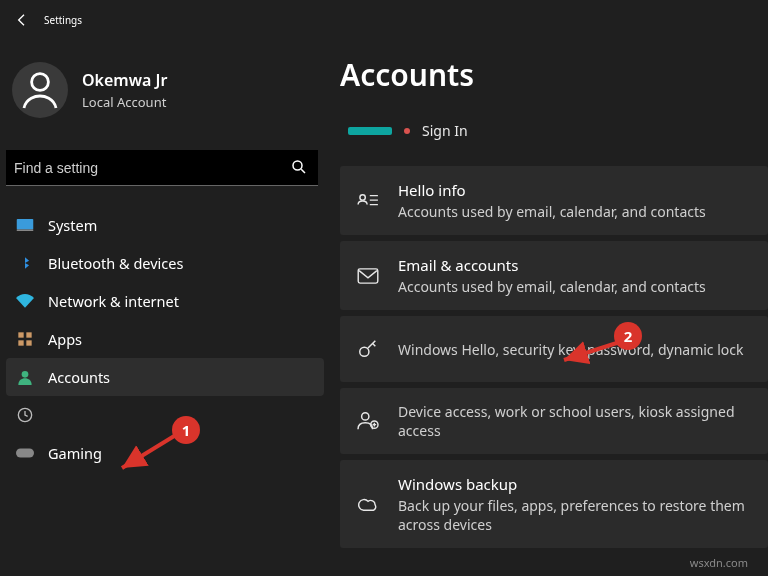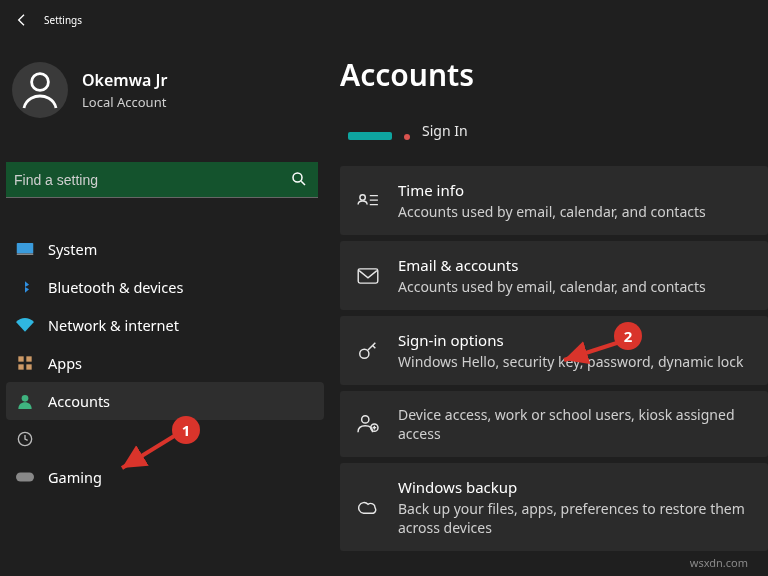--- a/index.html
+++ b/index.html
@@ -6,44 +6,44 @@
   body {
     width: 768px; height: 576px; overflow: hidden;
     background: #1f1f1f; color: #fff;
     font-family: "Segoe UI", system-ui, sans-serif;
     font-size: 14px;
   }
   .topbar { display: flex; align-items: center; height: 40px; padding: 0 8px; }
   .back { width: 28px; height: 28px; display: flex; align-items: center; justify-content: center; cursor: pointer; }
   .app-title { font-size: 10px; margin-left: 8px; }
   .shell { display: flex; height: 536px; }
-  .sidebar { width: 326px; padding: 4px 2px 4px 6px; display: flex; flex-direction: column; gap: 14px; }
+  .sidebar { width: 326px; padding: 4px 2px 4px 6px; display: flex; flex-direction: column; gap: 2px; }
   .profile { display: flex; align-items: center; gap: 14px; padding: 18px 6px 22px 6px; }
   .avatar { width: 56px; height: 56px; border-radius: 50%; background: #3a3a3a; display: flex; align-items: center; justify-content: center; }
   .uname { font-size: 16px; font-weight: 600; }
   .usub { font-size: 13px; color: #cfcfcf; margin-top: 2px; }
   .search { position: relative; margin: 8px 6px 18px 0; }
   .search input {
-    width: 100%; height: 36px; background: #14532d; border: none;
+    width: 100%; height: 36px; background: #000000; border: none;
     border-bottom: 1px solid #666; color: #fff; padding: 0 40px 0 8px;
     font-size: 14px; outline: none;
   }
   .search input::placeholder { color: #cfcfcf; }
   .search .sico { position: absolute; right: 10px; top: 8px; }
   .nav { display: flex; flex-direction: column; }
   .nav-item {
     display: flex; align-items: center; gap: 14px;
     height: 38px; padding: 0 10px; border-radius: 4px; cursor: pointer;
     color: #fff; font-size: 14.5px;
   }
   .nav-item.active { background: #2e2e2e; }
   .nav-ico { width: 18px; height: 18px; display: flex; align-items: center; justify-content: center; font-size: 16px; }
   .main { flex: 1; padding: 14px 0 0 14px; position: relative; overflow: hidden; }
   .main-title { font-size: 30px; font-weight: 600; margin-bottom: 26px; }
-  .signin-row { display: flex; align-items: flex-end; gap: 12px; margin-bottom: 26px; padding-left: 8px; }
+  .signin-row { display: flex; align-items: center; gap: 12px; margin-bottom: 26px; padding-left: 8px; }
   .teal-box { width: 44px; height: 8px; background: #0ea5a0; border-radius: 2px; }
   .red-dot { width: 6px; height: 6px; background: #d9534f; border-radius: 50%; }
   .signin-txt { color: #e8e8e8; font-size: 14px; }
   .cards { display: flex; flex-direction: column; gap: 6px; }
   .card {
     display: flex; align-items: center; gap: 18px;
     background: #2b2b2b; padding: 14px 16px; border-radius: 3px;
     cursor: pointer; min-height: 66px;
   }
   .card-ico { width: 24px; height: 24px; display: flex; align-items: center; justify-content: center; color: #e7e7e7; flex-shrink: 0; }
@@ -171,21 +171,21 @@
     <div class="cards">
       <div class="card">
         <div class="card-ico">
           <svg width="22" height="18" viewBox="0 0 24 20" fill="none" stroke="#e7e7e7" stroke-width="1.6">
               <circle cx="6" cy="6" r="3"></circle>
               <path d="M1 14c0-3 2-4 5-4s5 1 5 4"></path>
               <path d="M14 4h9M14 9h9M14 14h9"></path>
             </svg>
         </div>
         <div class="card-body">
-          <div class="card-title">Time info</div>
+          <div class="card-title">Hello info</div>
           <div class="card-sub">Accounts used by email, calendar, and contacts</div>
         </div>
       </div>
 
       <div class="card">
         <div class="card-ico">
           <svg width="22" height="16" viewBox="0 0 24 18" fill="none" stroke="#e7e7e7" stroke-width="1.6">
               <rect x="1" y="1" width="22" height="16" rx="2"></rect>
               <path d="m2 3 10 8L22 3"></path>
             </svg>
@@ -197,21 +197,20 @@
       </div>
 
       <div class="card">
         <div class="card-ico">
           <svg width="22" height="22" viewBox="0 0 24 24" fill="none" stroke="#e7e7e7" stroke-width="1.6">
               <circle cx="8" cy="15" r="5"></circle>
               <path d="m12 11 8-8M17 6l3 3"></path>
             </svg>
         </div>
         <div class="card-body">
-          <div class="card-title">Sign-in options</div>
           <div class="card-sub">Windows Hello, security key, password, dynamic lock</div>
         </div>
       </div>
 
       <div class="card">
         <div class="card-ico">
           <svg width="22" height="20" viewBox="0 0 24 22" fill="none" stroke="#e7e7e7" stroke-width="1.6">
               <circle cx="9" cy="6" r="4"></circle>
               <path d="M1 20c0-5 3-7 8-7s8 2 8 7"></path>
               <circle cx="19" cy="15" r="4"></circle>

